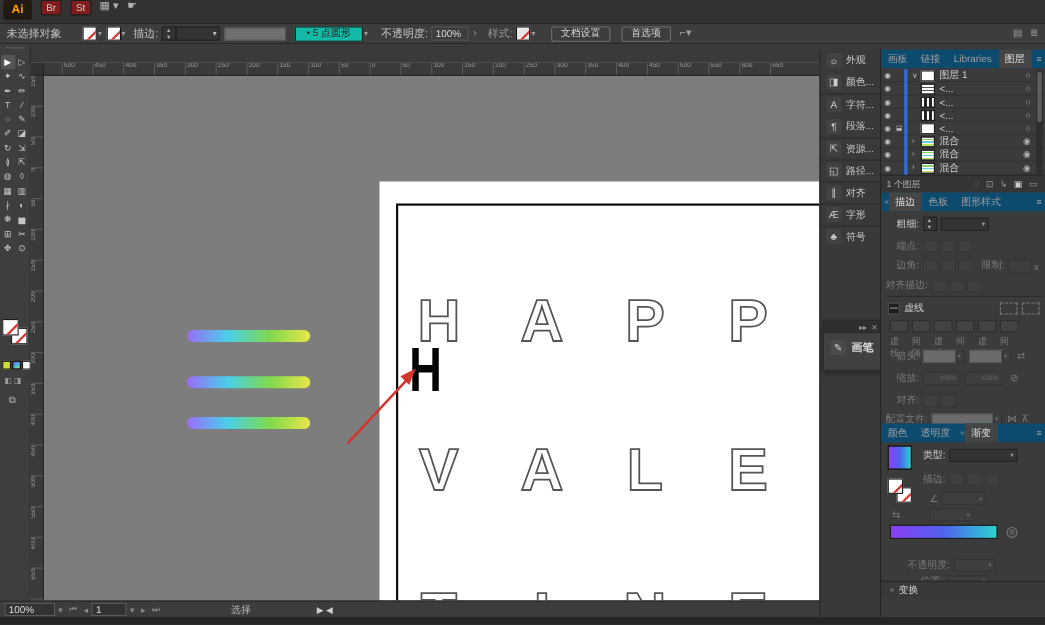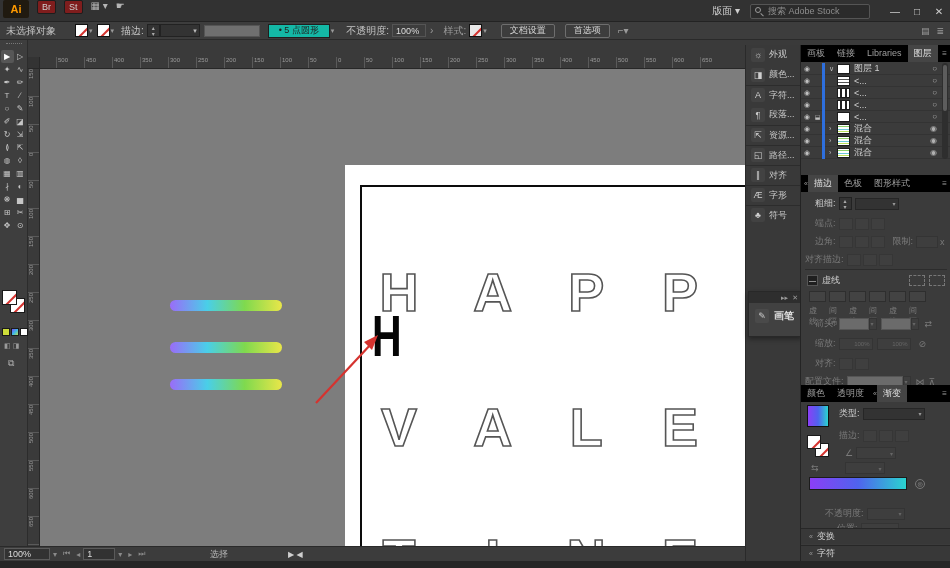--- a/index.html
+++ b/index.html
@@ -89,21 +89,21 @@
   .strip-ic { width:14px; height:14px; background:#424242; border-radius:2px; color:#cfcfcf; font-size:9px; display:flex; align-items:center; justify-content:center; }
   .strip-lb { font-size:9px; color:#c8c8c8; }
   #brushes-panel { position:absolute; left:2px; top:246px; width:54px; height:46px; background:#414141; border:1px solid #282828; box-shadow:0 2px 5px rgba(0,0,0,.4); }
   #brushes-head { height:11px; background:#2e2e2e; display:flex; justify-content:flex-end; gap:4px; align-items:center; padding-right:3px; color:#9a9a9a; font-size:7px; }
   #brushes-body { display:flex; align-items:center; gap:5px; padding:6px 0 0 6px; }
   #brushes-body .strip-ic { background:#4a4a4a; }
   #brushes-body .lb { font-size:10px; font-weight:bold; color:#ddd;text-align:right; }
 
   
   #dock { left:800px; top:45px; width:150px; height:516px; background:#3b3b3b; border-left:1px solid #242424; }
-  .ptabs { position:absolute; left:0; width:150px; height:17px; background:#000000; display:flex; align-items:center; font-size:9px; color:#9f9f9f; }
+  .ptabs { position:absolute; left:0; width:150px; height:17px; background:#0c4a6e; display:flex; align-items:center; font-size:9px; color:#9f9f9f; }
   .ptab { padding:0 6px; line-height:17px; white-space:nowrap; }
   .ptab.active { background:#454545; color:#e0e0e0; }
   .pmenu-ic { margin-left:auto; margin-right:4px; color:#9a9a9a; font-size:8px; }
   .collapse-ic { color:#9a9a9a; font-size:7px; margin-left:3px; }
 
   
   #layer-rows { position:absolute; left:0; top:18px; width:150px; }
   .lrow { position:relative; height:12px; border-bottom:1px solid #333; display:flex; align-items:center; }
   .lrow .eye { width:12px; text-align:center; color:#c0c0c0; font-size:7px; }
   .lrow .lockc { width:9px; text-align:center; color:#c0c0c0; font-size:6px; }
@@ -145,33 +145,20 @@
 <body>
 
 <div id="app">
 
   <div id="menubar" class="abs">
     <div id="ai-logo">Ai</div>
     <span class="mb-chip">Br</span>
     <span class="mb-chip">St</span>
     <span class="mb-ic">▦ ▾</span>
     <span class="mb-ic">☛</span>
-    <div id="mb-right">
-      <span id="workspace-switch"><span>版面</span> ▾</span>
-      <span id="searchbox">
-        <span class="mag">
-            <i class="mag-c"></i>
-            <i class="mag-h"></i>
-          </span>
-        <span class="ph">搜索 Adobe Stock</span>
-      </span>
-      <span class="winbtn">—</span>
-      <span class="winbtn">□</span>
-      <span class="winbtn">✕</span>
-    </div>
   </div>
 
   <div id="controlbar" class="abs">
     <span class="cb-label" style="margin-left:6px">未选择对象</span>
     <span class="swatch-none" style="margin-left:16px"></span>
     <span class="mini-dd">▾</span>
     <span class="swatch-none"></span>
     <span class="mini-dd">▾</span>
     <span class="cb-label">描边:</span>
     <span class="stepper">▴<br>▾</span>
@@ -493,20 +480,30 @@
           <span class="bluebar" style="background: rgb(46, 111, 221);"></span>
           <span class="expander">›</span>
           <span class="lthumb glines"></span>
           <span class="lbl">混合</span>
           <span class="target">◉</span>
         </div>
       </div>
     <div id="layers-scroll">
         <span class="thumb"></span>
       </div>
+    <div id="layers-foot">
+      <span style="margin-left:5px">1 个图层</span>
+      <span class="ics">
+        <span>◌</span>
+        <span>⊡</span>
+        <span>↳</span>
+        <span style="color:#d0d0d0">▣</span>
+        <span>▭</span>
+      </span>
+    </div>
 
     <div class="ptabs" style="top:130px">
       <span class="collapse-ic">«</span>
       <span class="ptab active">描边</span>
       <span class="ptab">色板</span>
       <span class="ptab">图形样式</span>
       <span class="pmenu-ic">≡</span>
     </div>
 
     <div class="srow" style="top:152px; padding-left:14px">
@@ -626,18 +623,14 @@
     </div>
     <div class="srow" style="top:477px; padding-left:36px">
       <span class="sl dim">位置:</span>
       <span class="sm-dd dim" style="width:38px">▾</span>
     </div>
 
     <div class="cbar" style="top:483px">
       <span class="collapse-ic">«</span>
       <span>变换</span>
     </div>
-    <div class="cbar" style="top:500px">
-      <span class="collapse-ic">«</span>
-      <span>字符</span>
-    </div>
   </div>
 </div>
 
 </body></html>

